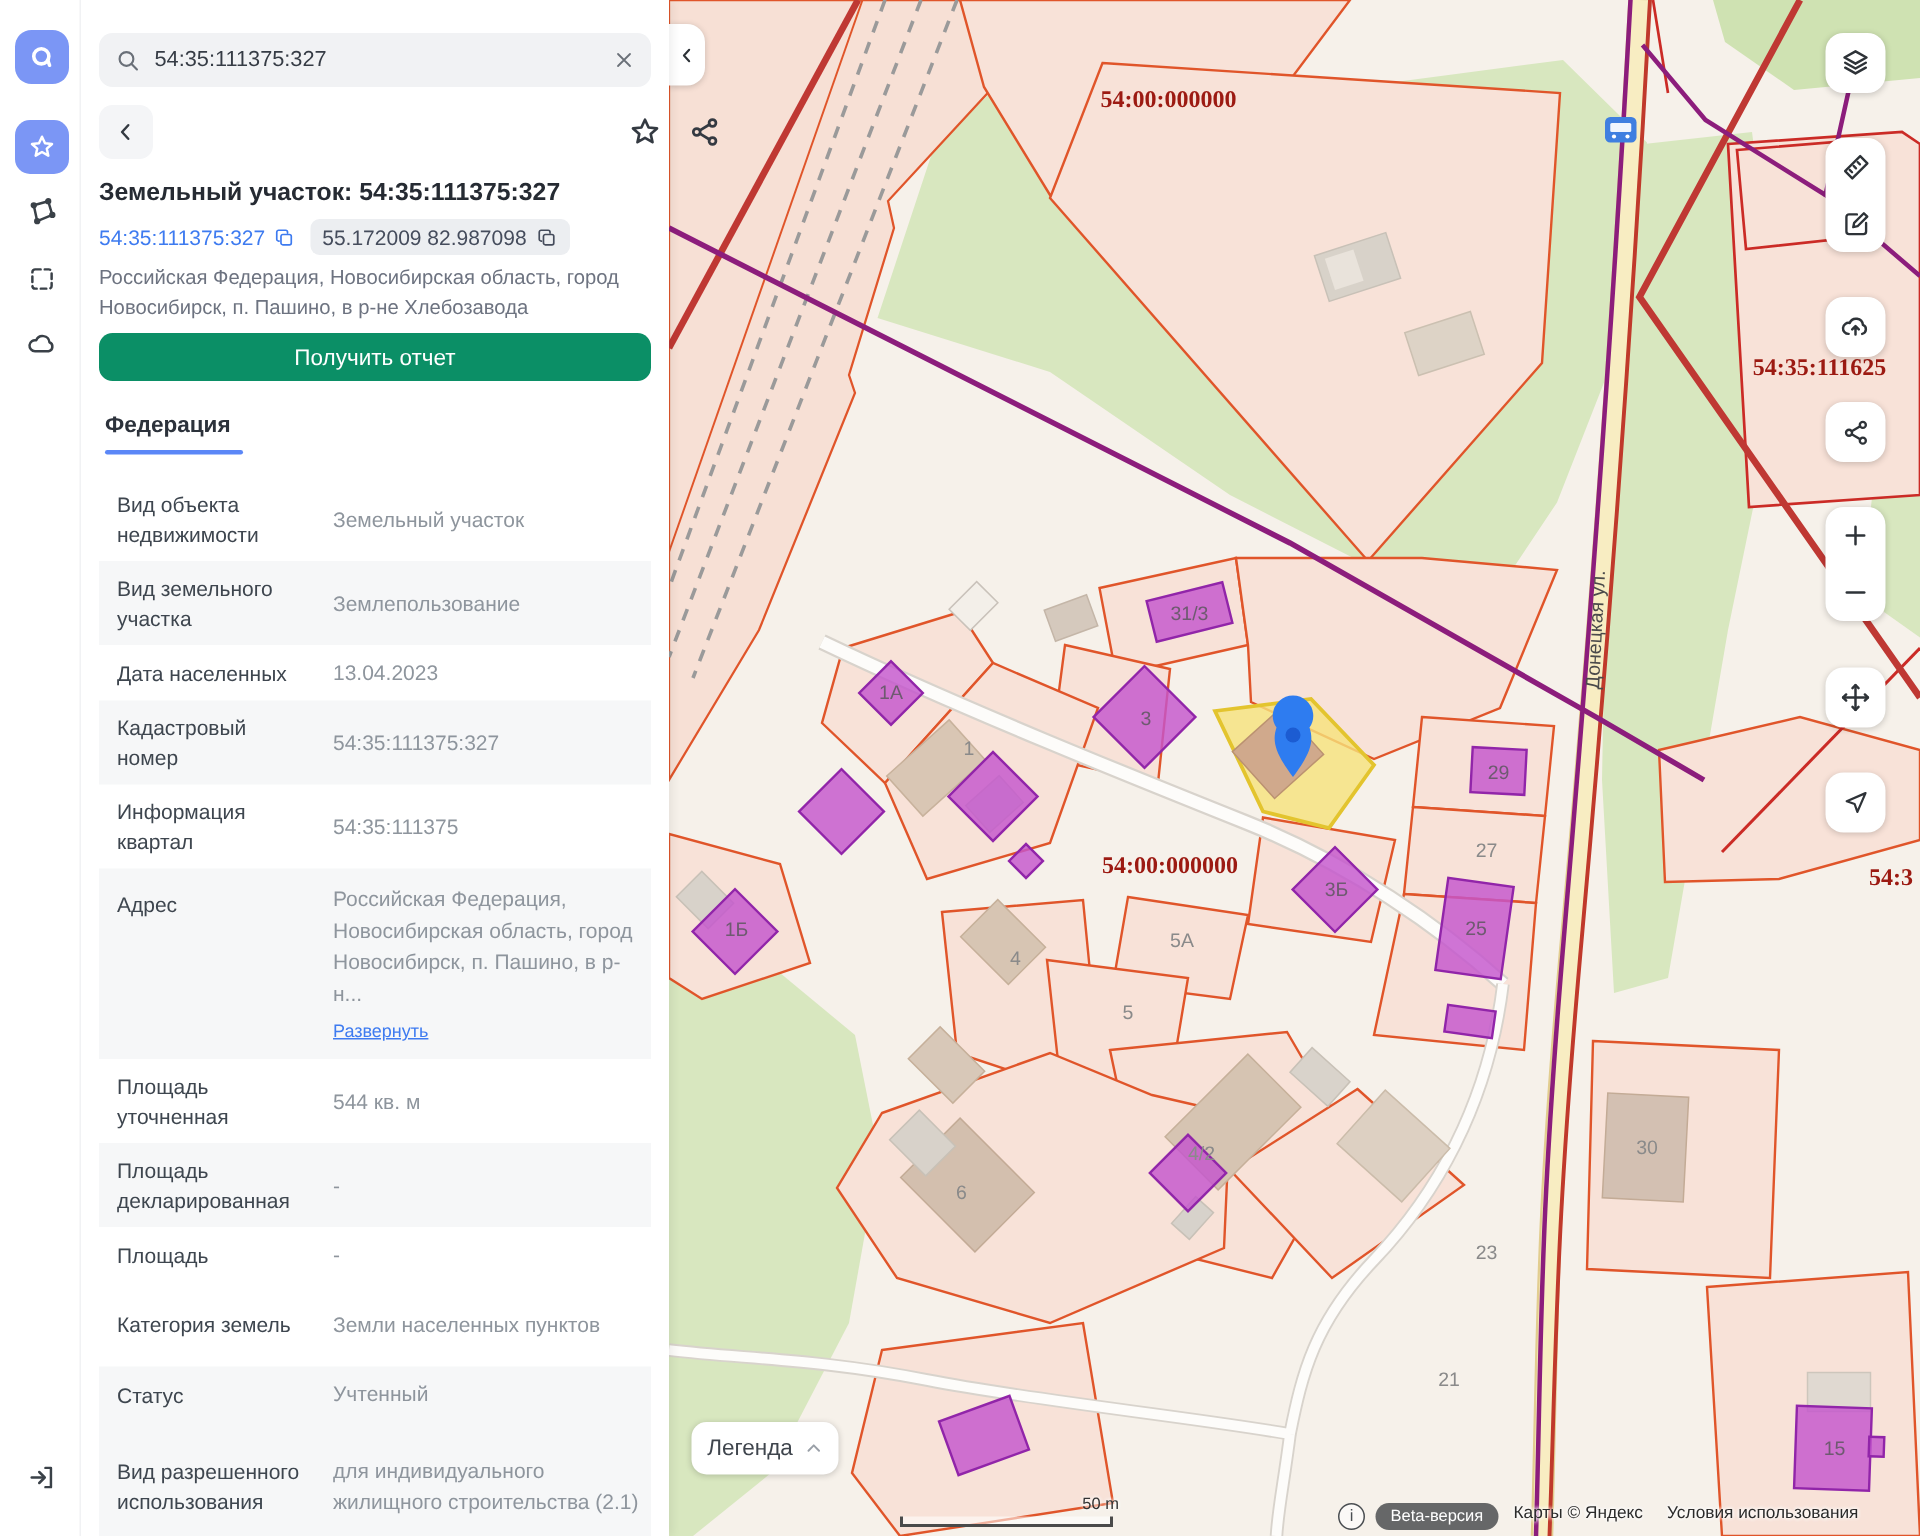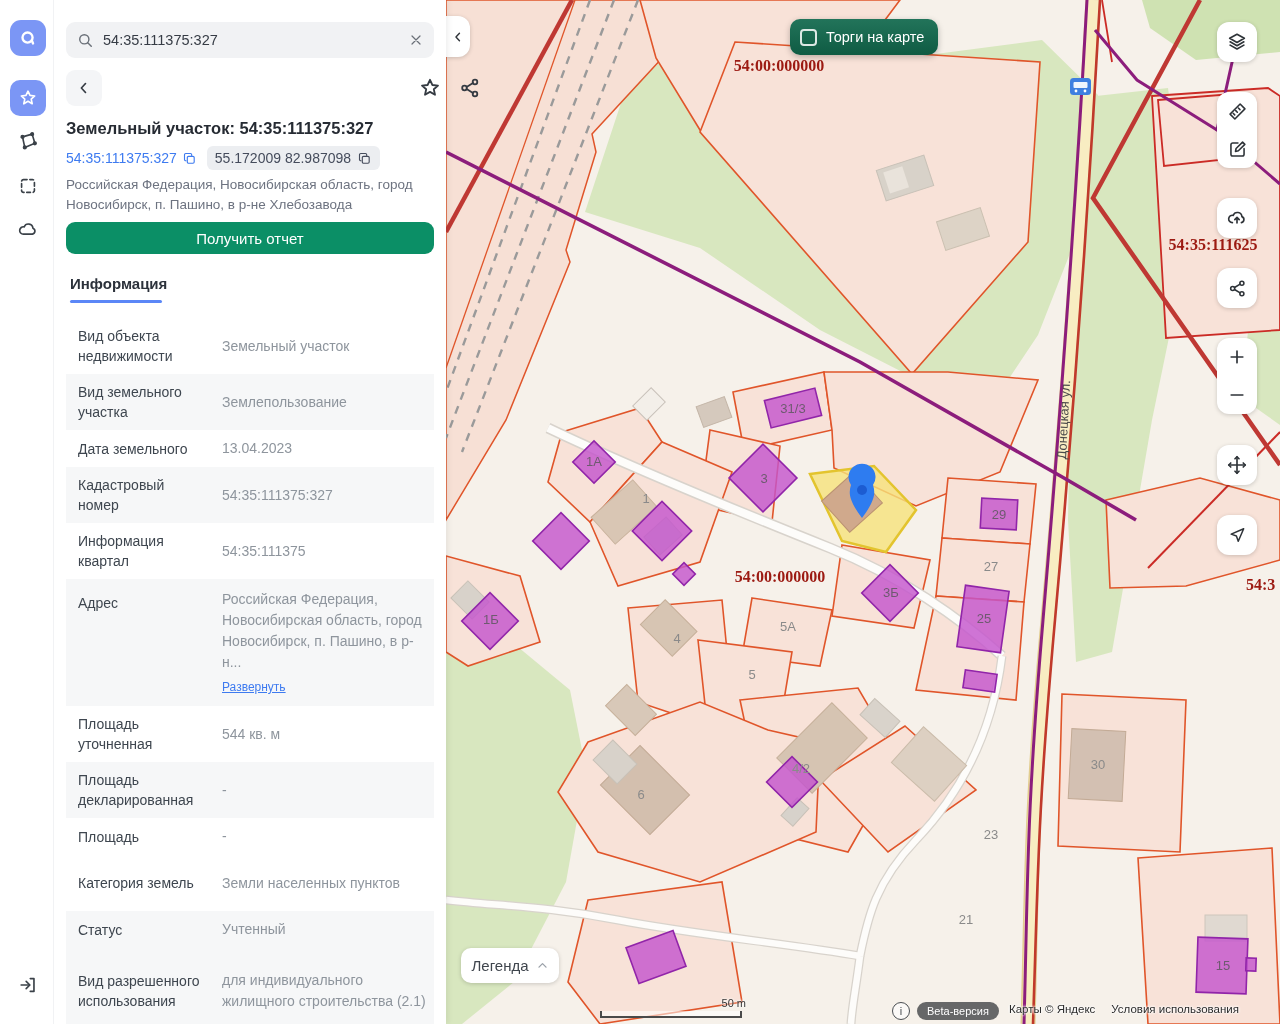--- a/index.html
+++ b/index.html
@@ -175,34 +175,34 @@
           <rect x="8.5" y="8.5" width="11" height="11" rx="2"></rect>
             <path d="M6.5 15.5 H6 a2 2 0 0 1 -2 -2 V6 a2 2 0 0 1 2 -2 h7.5 a2 2 0 0 1 2 2 V7"></path>
         </svg>
       </span>
     </div>
 
     <p class="addr">Российская Федерация, Новосибирская область, город Новосибирск, п. Пашино, в р-не Хлебозавода</p>
 
     <button class="report">Получить отчет</button>
 
-    <div class="tab">Информация</div>
+    <div class="tab">Федерация</div>
     <div class="tabline"></div>
 
     <div class="itable">
       <div class="irow" style="min-height:54px">
         <div class="ilabel">Вид объекта недвижимости</div>
         <div class="ival">Земельный участок</div>
       </div>
       <div class="irow alt" style="min-height:56px">
         <div class="ilabel">Вид земельного участка</div>
         <div class="ival">Землепользование</div>
       </div>
       <div class="irow" style="min-height:36px">
-        <div class="ilabel">Дата земельного</div>
+        <div class="ilabel">Дата населенных</div>
         <div class="ival">13.04.2023</div>
       </div>
       <div class="irow alt" style="min-height:56px">
         <div class="ilabel">Кадастровый номер</div>
         <div class="ival">54:35:111375:327</div>
       </div>
       <div class="irow" style="min-height:56px">
         <div class="ilabel">Информация квартал</div>
         <div class="ival">54:35:111375</div>
       </div>
@@ -403,24 +403,20 @@
 
       <text x="1068" y="420" transform="rotate(-87 1068 420)" font-size="13" fill="#4a4a4a" text-anchor="middle" font-family="Liberation Sans, sans-serif">Донецкая ул.</text>
     </svg>
 
     <div class="collapse">
       <svg class="icon" width="14" height="14" viewBox="0 0 24 24" style="stroke-width:2.4">
         <path d="M14.5 5.5 L8.5 12 L14.5 18.5"></path>
       </svg>
     </div>
 
-    <div class="torgi">
-      <span class="cb"></span>
-      <span>Торги на карте</span>
-    </div>
 
     <div class="mbtn" style="top:22px">
       <svg class="icon" width="22" height="22" viewBox="0 0 24 24">
         <path d="M12 3.5 L20 8 L12 12.5 L4 8 Z"></path>
           <path d="M4.5 11.8 L12 16 L19.5 11.8"></path>
           <path d="M4.5 15.4 L12 19.6 L19.5 15.4"></path>
       </svg>
     </div>
 
     <div class="mgroup" style="top:92px">

